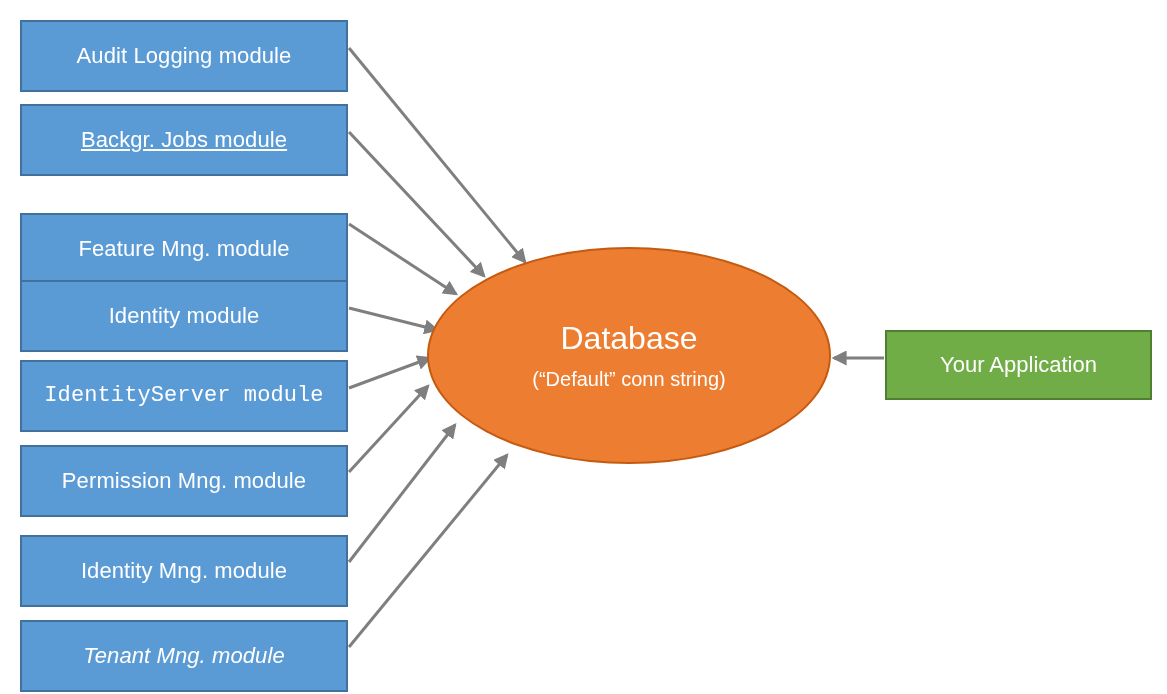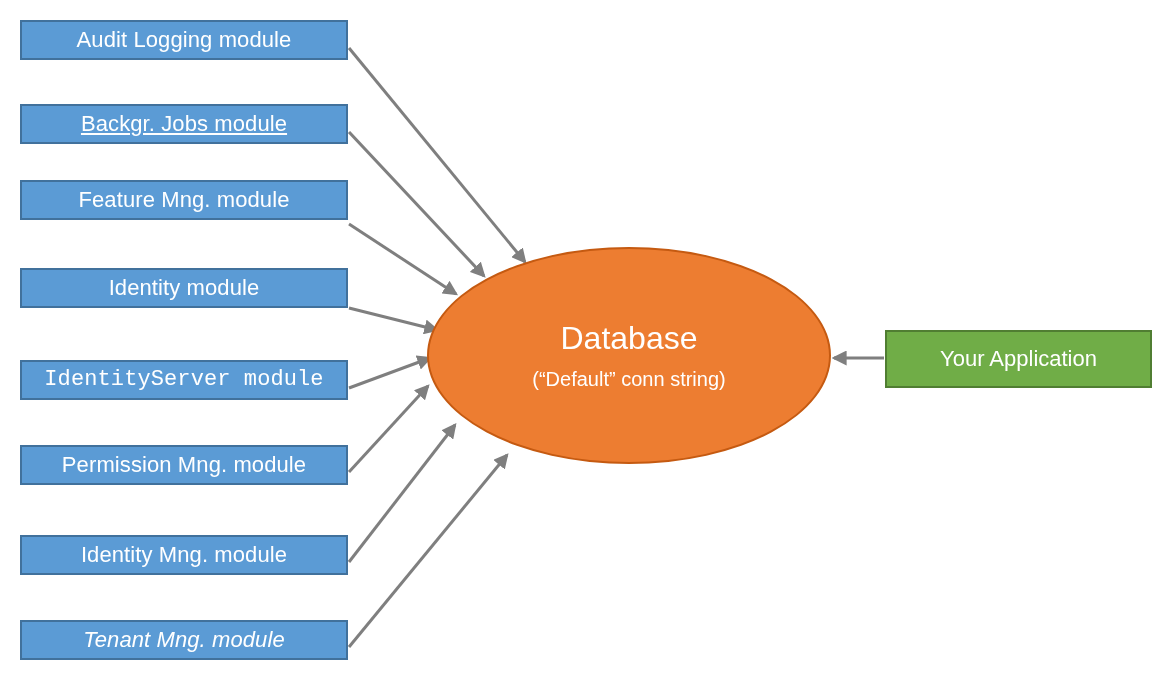--- a/index.html
+++ b/index.html
@@ -22,21 +22,21 @@
     left: 0;
     top: 0;
     width: 1167px;
     height: 694px;
     pointer-events: none;
   }
   .module-box {
     position: absolute;
     left: 20px;
     width: 328px;
-    height: 40px;
+    height: 72px;
     box-sizing: border-box;
     background: #5B9BD5;
     border: 2px solid #41719C;
     display: flex;
     align-items: center;
     justify-content: center;
     color: #ffffff;
     font-size: 22px;
     letter-spacing: 0.1px;
     line-height: 1;
@@ -68,21 +68,21 @@
   }
   #db-subtitle {
     font-size: 20px;
     line-height: 1.1;
   }
   #app-box {
     position: absolute;
     left: 885px;
     top: 330px;
     width: 267px;
-    height: 58px;
+    height: 70px;
     box-sizing: border-box;
     background: #70AD47;
     border: 2px solid #507E32;
     display: flex;
     align-items: center;
     justify-content: center;
     color: #ffffff;
     font-size: 22px;
   }
 </style>
@@ -109,24 +109,24 @@
         <line x1="884" y1="358" x2="834" y2="358" stroke="#7F7F7F" stroke-width="3" marker-end="url(#arrowhead)"></line>
       </g>
   </svg>
 
   <div class="module-box" style="top: 20px;">
     <span class="module-label">Audit Logging module</span>
   </div>
   <div class="module-box" style="top: 104px; text-decoration: underline;">
     <span class="module-label">Backgr. Jobs module</span>
   </div>
-  <div class="module-box" style="top: 180px;">
+  <div class="module-box" style="top: 213px;">
     <span class="module-label">Feature Mng. module</span>
   </div>
-  <div class="module-box" style="top: 268px;">
+  <div class="module-box" style="top: 280px;">
     <span class="module-label">Identity module</span>
   </div>
   <div class="module-box" style="top: 360px; font-family: Liberation Mono, monospace;">
     <span class="module-label">IdentityServer module</span>
   </div>
   <div class="module-box" style="top: 445px;">
     <span class="module-label">Permission Mng. module</span>
   </div>
   <div class="module-box" style="top: 535px;">
     <span class="module-label">Identity Mng. module</span>

